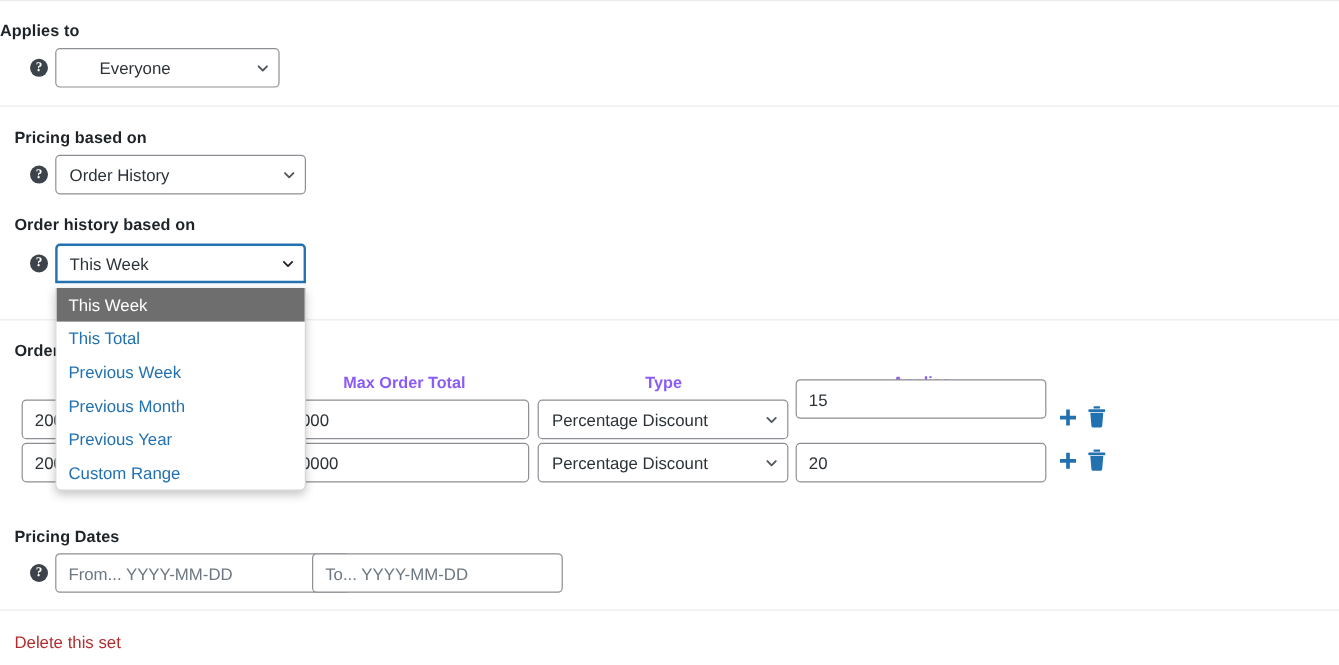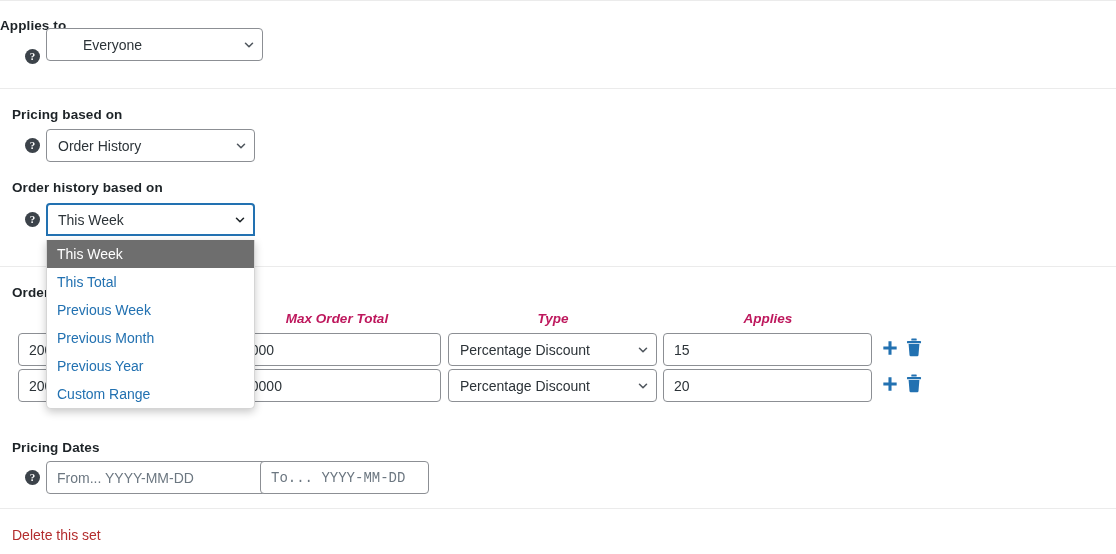--- a/index.html
+++ b/index.html
@@ -137,24 +137,23 @@
     font-family: "Liberation Sans", sans-serif;
     outline: none;
   }
   .inp::placeholder { color: #6c7781; opacity: 1; }
 
   
   .col-head {
     position: absolute;
     font-weight: bold;
     font-size: 13.5px;
-    color: #be185d;
+    color: #8b5cf6;
     white-space: nowrap;
     text-align: center;
-    font-style: italic;
   }
 
   
   .row-action {
     position: absolute;
     width: 20px;
     height: 24px;
     cursor: pointer;
     color: #2271b1;
   }
@@ -174,21 +173,21 @@
 
 <div class="page">
 
   <div class="hr hr-top"></div>
   <div class="hr hr-2"></div>
   <div class="hr hr-3"></div>
   <div class="hr hr-4"></div>
 
   <div class="field-label" style="left:0; top:18px;">Applies to</div>
   <div class="help-icon" style="left:25px; top:49px;">?</div>
-  <div class="sel" style="left:46px; top:28px; width:217px;padding-left:36px;">
+  <div class="sel" style="left:46px; top:40px; width:187px;padding-left:36px;">
     <span class="sel-text">Everyone</span>
     <span class="chev">
       <svg width="14" height="14" viewBox="0 0 20 20">
           <path d="M5 7.5 L10 12.5 L15 7.5" fill="none" stroke="#50575e" stroke-width="2.2" stroke-linecap="round" stroke-linejoin="round"></path>
         </svg>
     </span>
   </div>
 
   <div class="field-label" style="left:12px; top:107px;">Pricing based on</div>
   <div class="help-icon" style="left:25px; top:138px;">?</div>
@@ -231,21 +230,21 @@
   <input class="inp" style="left: 18px; top: 333px; width: 209px;" type="text" value="2000">
   <input class="inp" style="left: 232px; top: 333px; width: 209px;" type="text" value="5000">
   <div class="sel" style="left:448px; top:333px; width:209px;">
     <span class="sel-text">Percentage Discount</span>
     <span class="chev">
       <svg width="14" height="14" viewBox="0 0 20 20">
           <path d="M5 7.5 L10 12.5 L15 7.5" fill="none" stroke="#50575e" stroke-width="2.2" stroke-linecap="round" stroke-linejoin="round"></path>
         </svg>
     </span>
   </div>
-  <input class="inp" style="left: 663px; top: 333px; width: 209px;" type="text" value="15">
+  <input class="inp" style="left: 663px; top: 316px; width: 209px;" type="text" value="15">
   <div class="row-action" style="left:881px; top:339px;">
     <svg width="18" height="18" viewBox="0 0 20 20">
         <path d="M8.3 2.6h3.4v5.7h5.7v3.4h-5.7v5.7H8.3v-5.7H2.6V8.3h5.7z" fill="#2271b1"></path>
       </svg>
   </div>
   <div class="row-action" style="left:905px; top:338px;">
     <svg width="18" height="19" viewBox="0 0 20 21">
       <rect x="7" y="0.6" width="6" height="2.1" rx="0.6" fill="#2271b1"></rect>
       <rect x="2.2" y="3.3" width="15.6" height="2.6" rx="0.7" fill="#2271b1"></rect>
       <path d="M4 6.6h12l-1 12.3a1.4 1.4 0 0 1-1.4 1.3H6.4A1.4 1.4 0 0 1 5 18.9z" fill="#2271b1"></path>
@@ -272,17 +271,17 @@
     <svg width="18" height="19" viewBox="0 0 20 21">
       <rect x="7" y="0.6" width="6" height="2.1" rx="0.6" fill="#2271b1"></rect>
       <rect x="2.2" y="3.3" width="15.6" height="2.6" rx="0.7" fill="#2271b1"></rect>
       <path d="M4 6.6h12l-1 12.3a1.4 1.4 0 0 1-1.4 1.3H6.4A1.4 1.4 0 0 1 5 18.9z" fill="#2271b1"></path>
     </svg>
   </div>
 
   <div class="field-label" style="left:12px; top:440px;">Pricing Dates</div>
   <div class="help-icon" style="left:25px; top:470px;">?</div>
   <input class="inp" style="left: 46px; top: 461px; width: 246px;" type="text" placeholder="From... YYYY-MM-DD">
-  <input class="inp" style="left: 260px; top: 461px; width: 169px; font-family: Liberation Mono, monospace;" type="text" placeholder="To... YYYY-MM-DD">
+  <input class="inp" style="left: 260px; top: 461px; width: 209px;" type="text" placeholder="To... YYYY-MM-DD">
 
   <a class="delete-link" style="left:12px; top:527px;">Delete this set</a>
 
 </div>
 
 </body></html>

